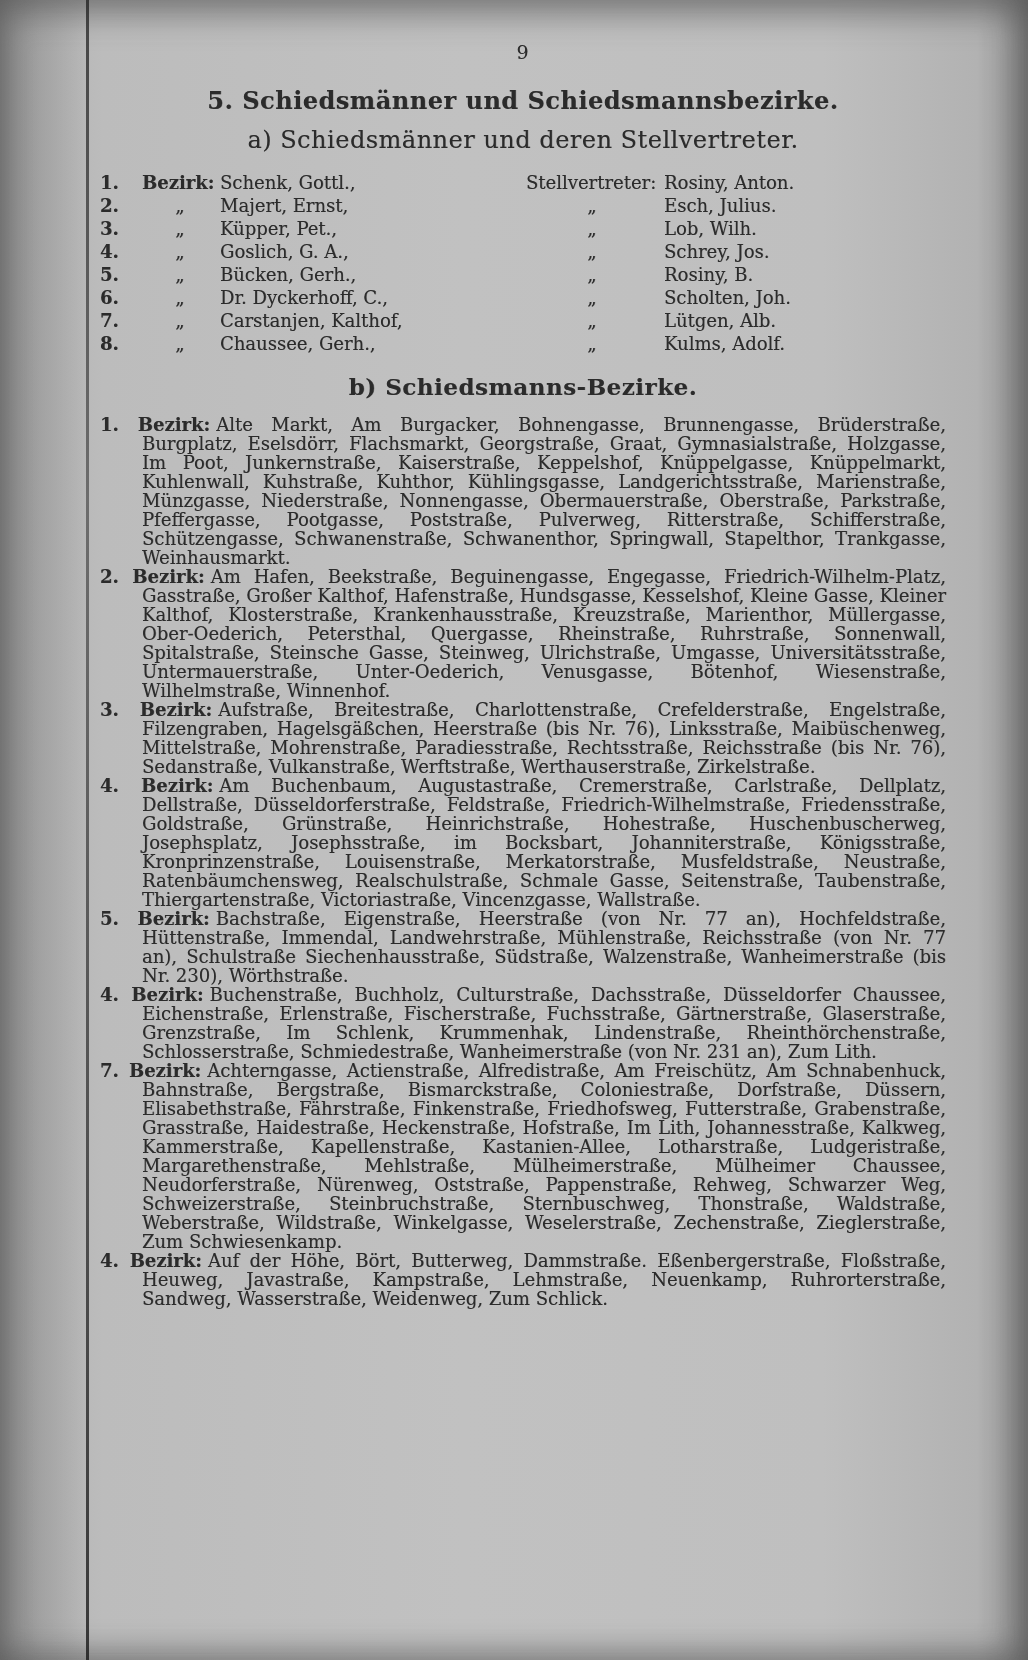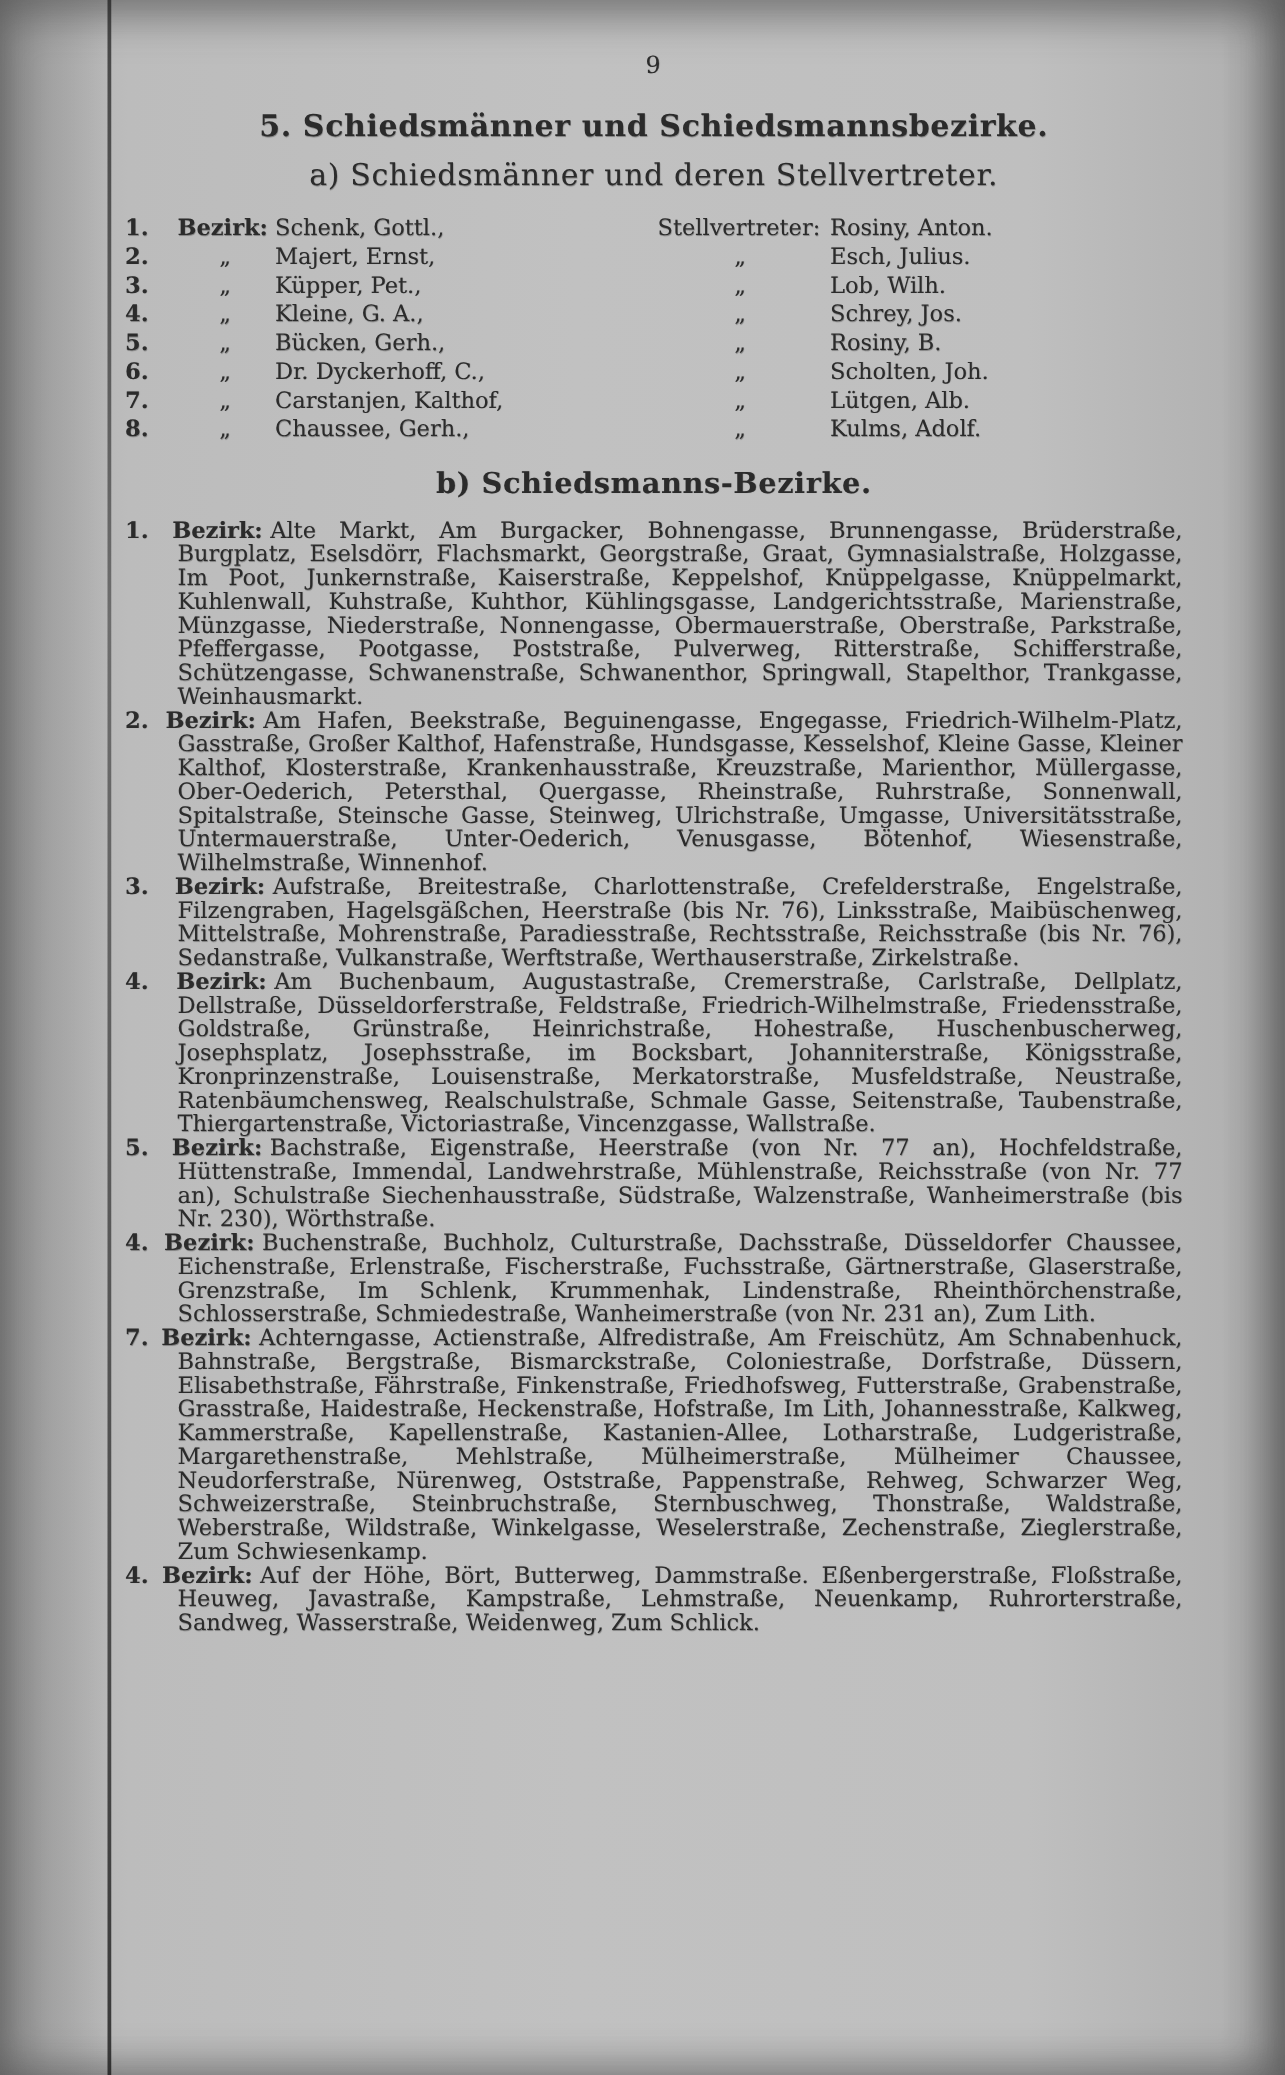--- a/index.html
+++ b/index.html
@@ -138,21 +138,21 @@
     <div class="arb-row">
       <span class="c-num">3.</span>
       <span class="c-lbl ditto">„</span>
       <span class="c-name">Küpper, Pet.,</span>
       <span class="c-dlbl ditto">„</span>
       <span class="c-dep">Lob, Wilh.</span>
     </div>
     <div class="arb-row">
       <span class="c-num">4.</span>
       <span class="c-lbl ditto">„</span>
-      <span class="c-name">Kleine, G. A.,</span>
+      <span class="c-name">Goslich, G. A.,</span>
       <span class="c-dlbl ditto">„</span>
       <span class="c-dep">Schrey, Jos.</span>
     </div>
     <div class="arb-row">
       <span class="c-num">5.</span>
       <span class="c-lbl ditto">„</span>
       <span class="c-name">Bücken, Gerh.,</span>
       <span class="c-dlbl ditto">„</span>
       <span class="c-dep">Rosiny, B.</span>
     </div>

